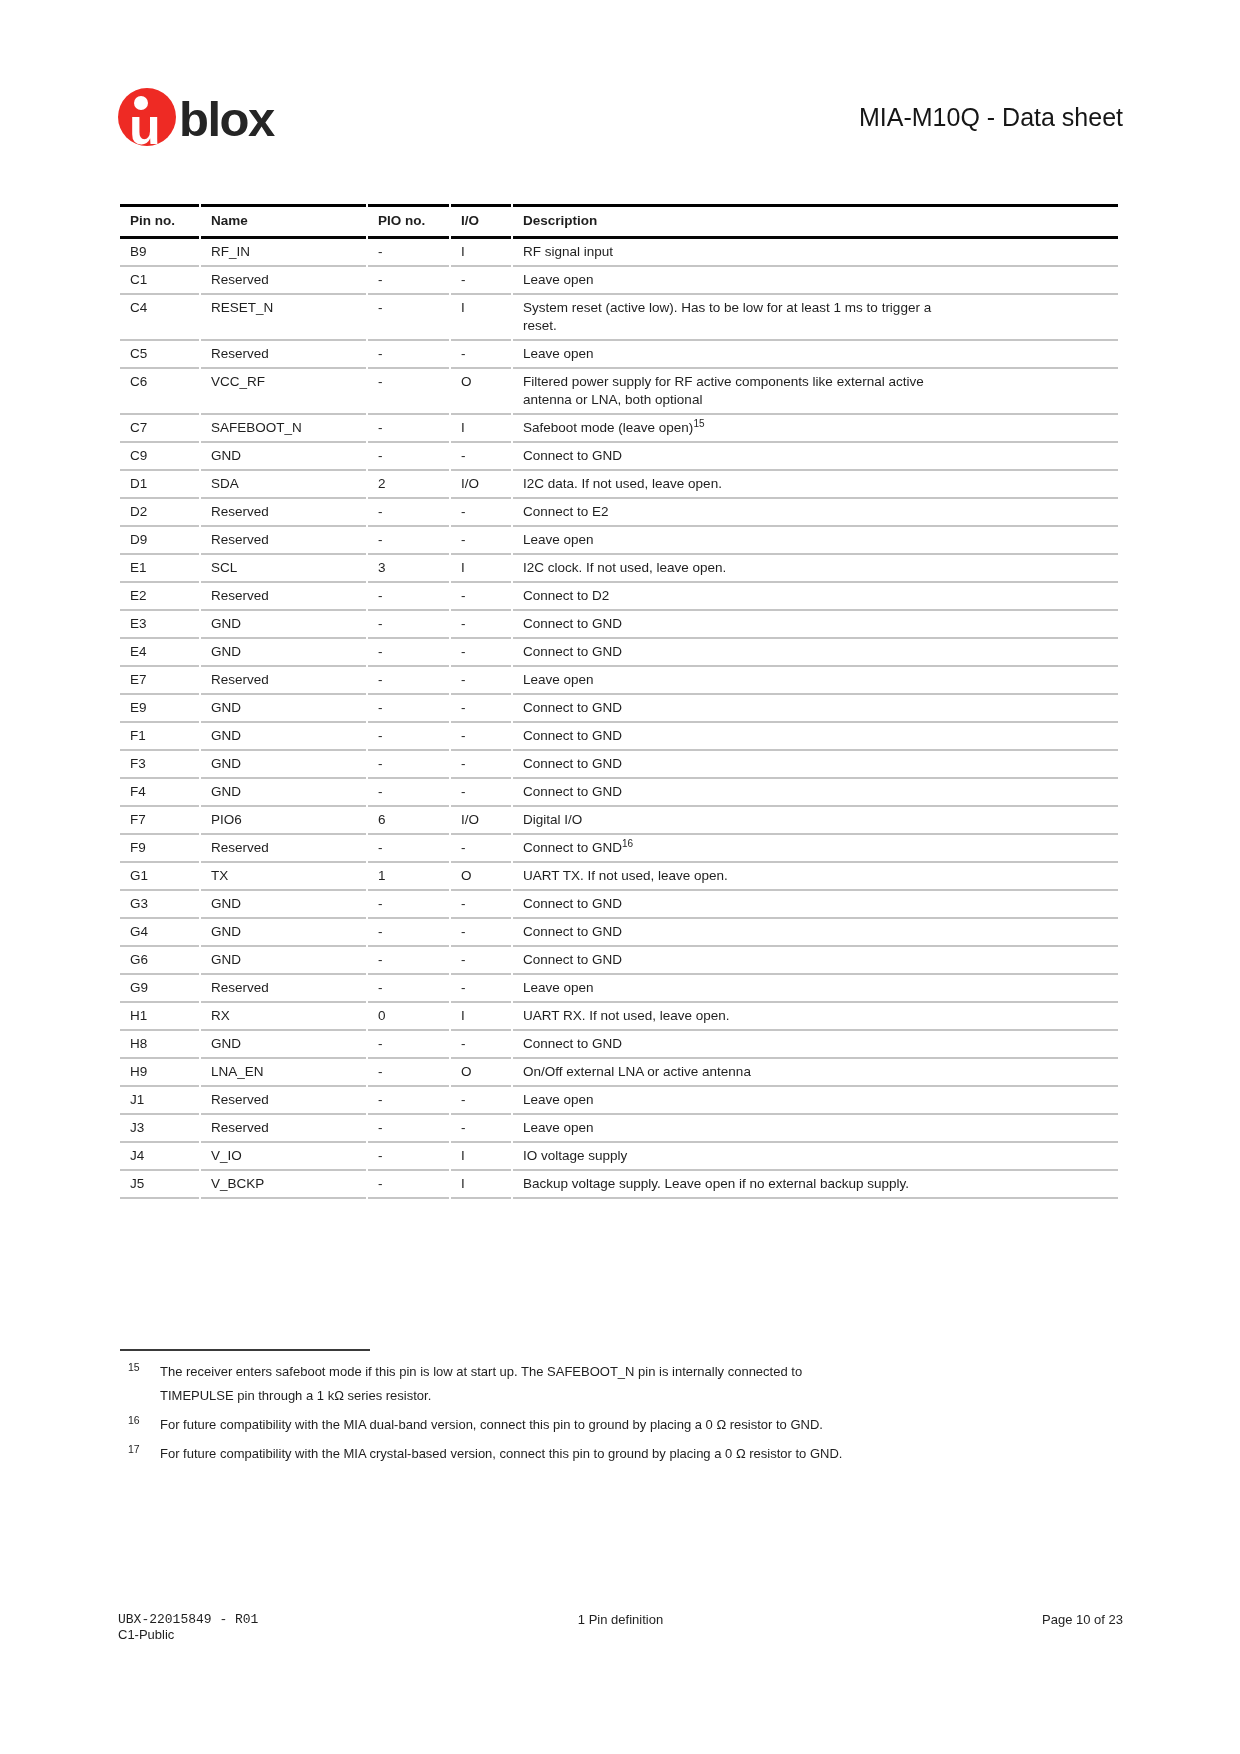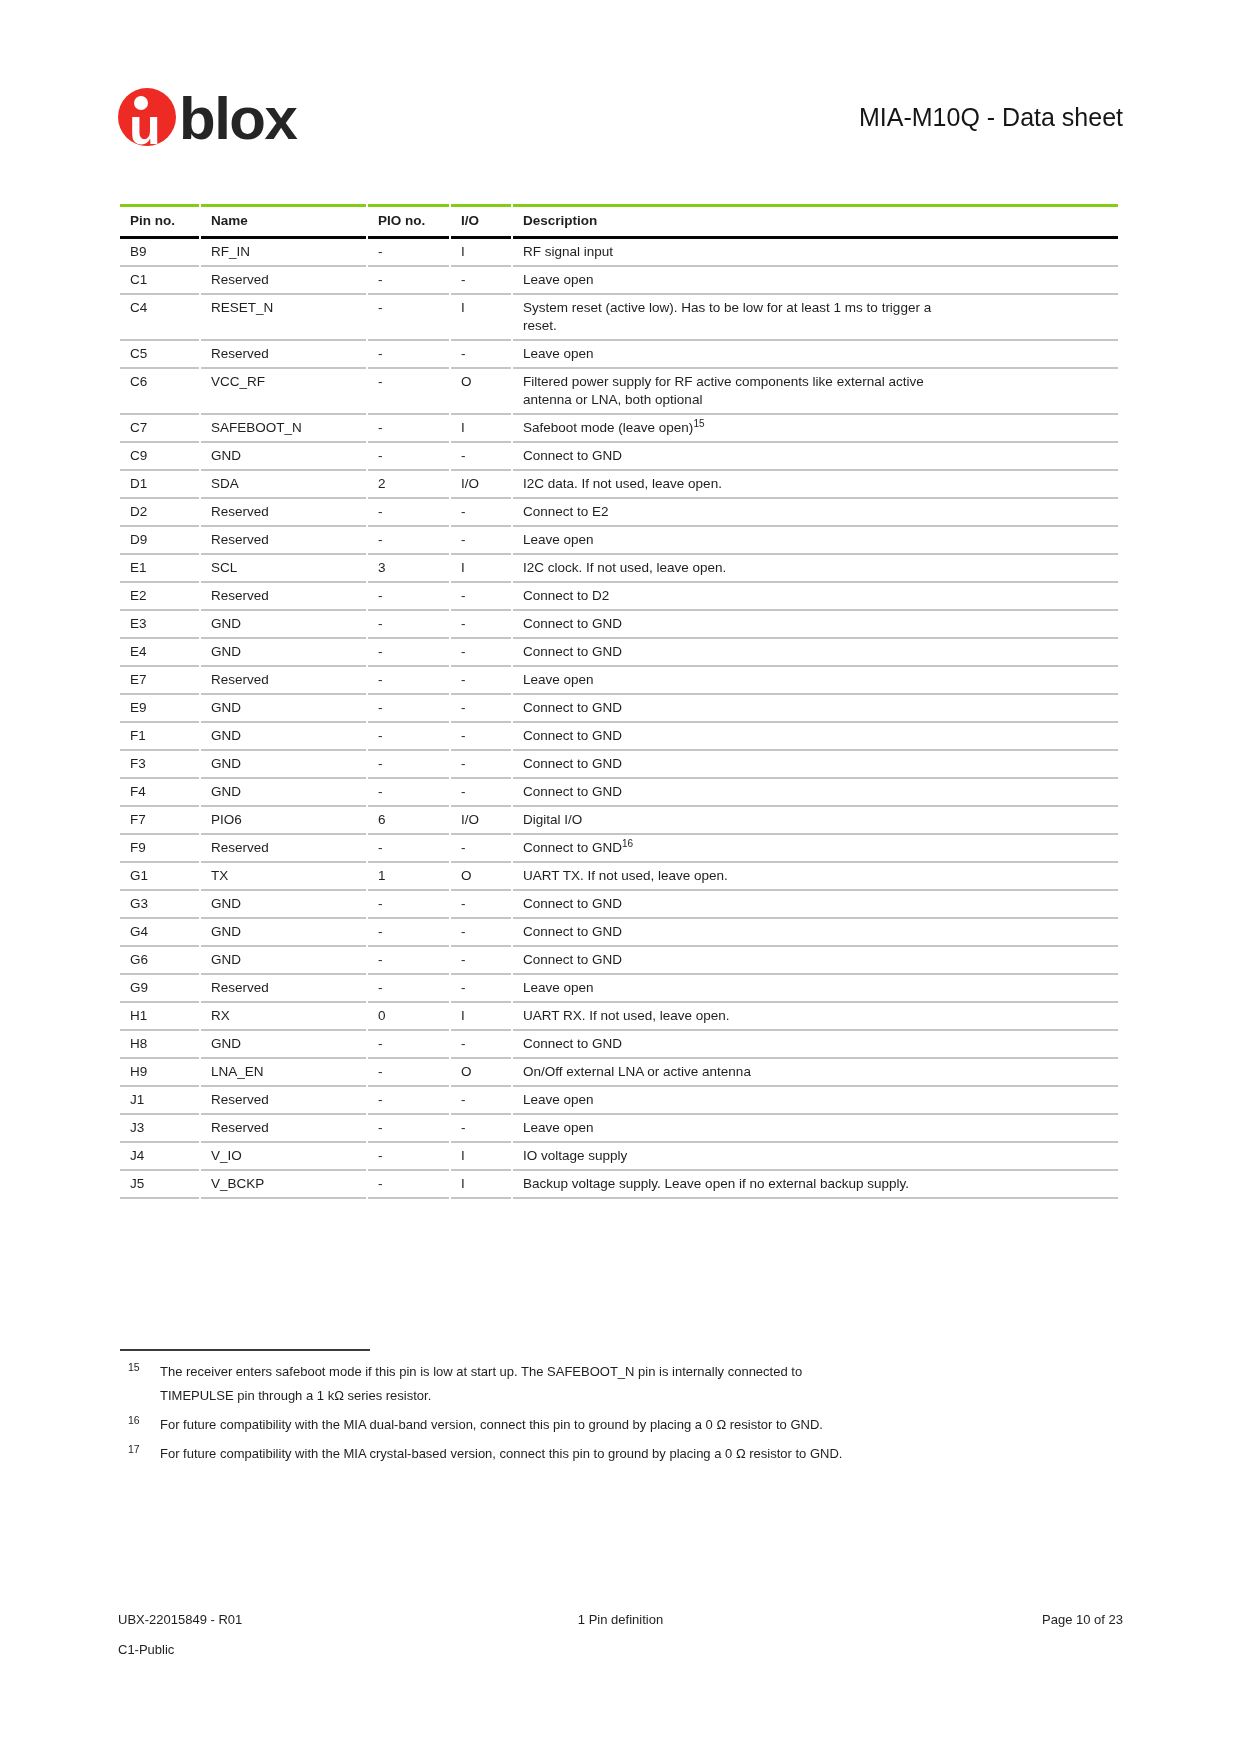--- a/index.html
+++ b/index.html
@@ -9,31 +9,31 @@
     color:#1f1f1f;
   }
   .content { position:absolute; left:118px; top:0; width:1005px; }
 
   
   .header { margin-top:86px; height:62px; display:flex; justify-content:space-between; align-items:center; }
   .logo { display:flex; align-items:center; }
   .logo-circle { position:relative; width:58px; height:58px; border-radius:50%; background:#ee2a24; }
   .logo-dot { position:absolute; left:16px; top:8px; width:14px; height:14px; border-radius:50%; background:#ffffff; }
   .logo-u { position:absolute; left:11px; top:12px; color:#ffffff; font-size:52px; line-height:52px; font-weight:700; }
-  .logo-blox { font-size:60px; line-height:58px; font-weight:700; color:#252525; letter-spacing:-1.5px; margin-left:3px; transform:translateY(2px); }
+  .logo-blox { font-size:49px; line-height:58px; font-weight:700; color:#252525; letter-spacing:-1.5px; margin-left:3px; transform:translateY(2px); }
   .doc-title { font-size:25px; color:#161616; }
 
   
   table.pin-table {
     margin-top:56px; width:1002px; table-layout:fixed;
     border-collapse:separate; border-spacing:2px 0;
     font-size:13.5px;
   }
   .pin-table th {
-    border-top:3px solid #84cc16; border-bottom:3px solid #050505;
+    border-top:3px solid #000000; border-bottom:3px solid #050505;
     text-align:left; font-weight:bold; font-size:13.5px;
     padding:5px 4px 6px 10px; line-height:18px;
   }
   .pin-table td {
     border-bottom:2px solid #c5c5c5;
     padding:4px 8px 4px 10px; vertical-align:top; line-height:18px;
   }
   .pin-table td.desc-cell { white-space:pre-line; }
   .pin-table sup, .fn-ref { font-size:10px; vertical-align:super; line-height:0; }
 
@@ -41,21 +41,21 @@
   .footnotes { margin-top:150px; }
   .fn-rule { width:250px; border-top:2px solid #3a3a3a; margin:0 0 9px 2px; }
   .footnote { display:flex; margin-bottom:5px; }
   .fn-num { font-size:10.5px; min-width:42px; box-sizing:border-box; padding-left:10px; padding-top:1px; }
   .fn-text { font-size:13px; line-height:24px; max-width:905px; white-space:pre-line; }
 
   
   .footer { position:absolute; left:118px; top:1612px; width:1005px; font-size:13px; color:#1f1f1f; }
   .footer-cols { display:flex; }
   .f-left { flex:1; }
-  .f-left .doc-no { margin-bottom:15px; }
+  .f-left .doc-no { margin-bottom:0;font-family:Liberation Mono, monospace; }
   .f-center { flex:1; text-align:center; }
   .f-right { flex:1; text-align:right; }
 </style>
 </head>
 <body>
 
 <div class="content">
 
   <div class="header">
     <div class="logo">

